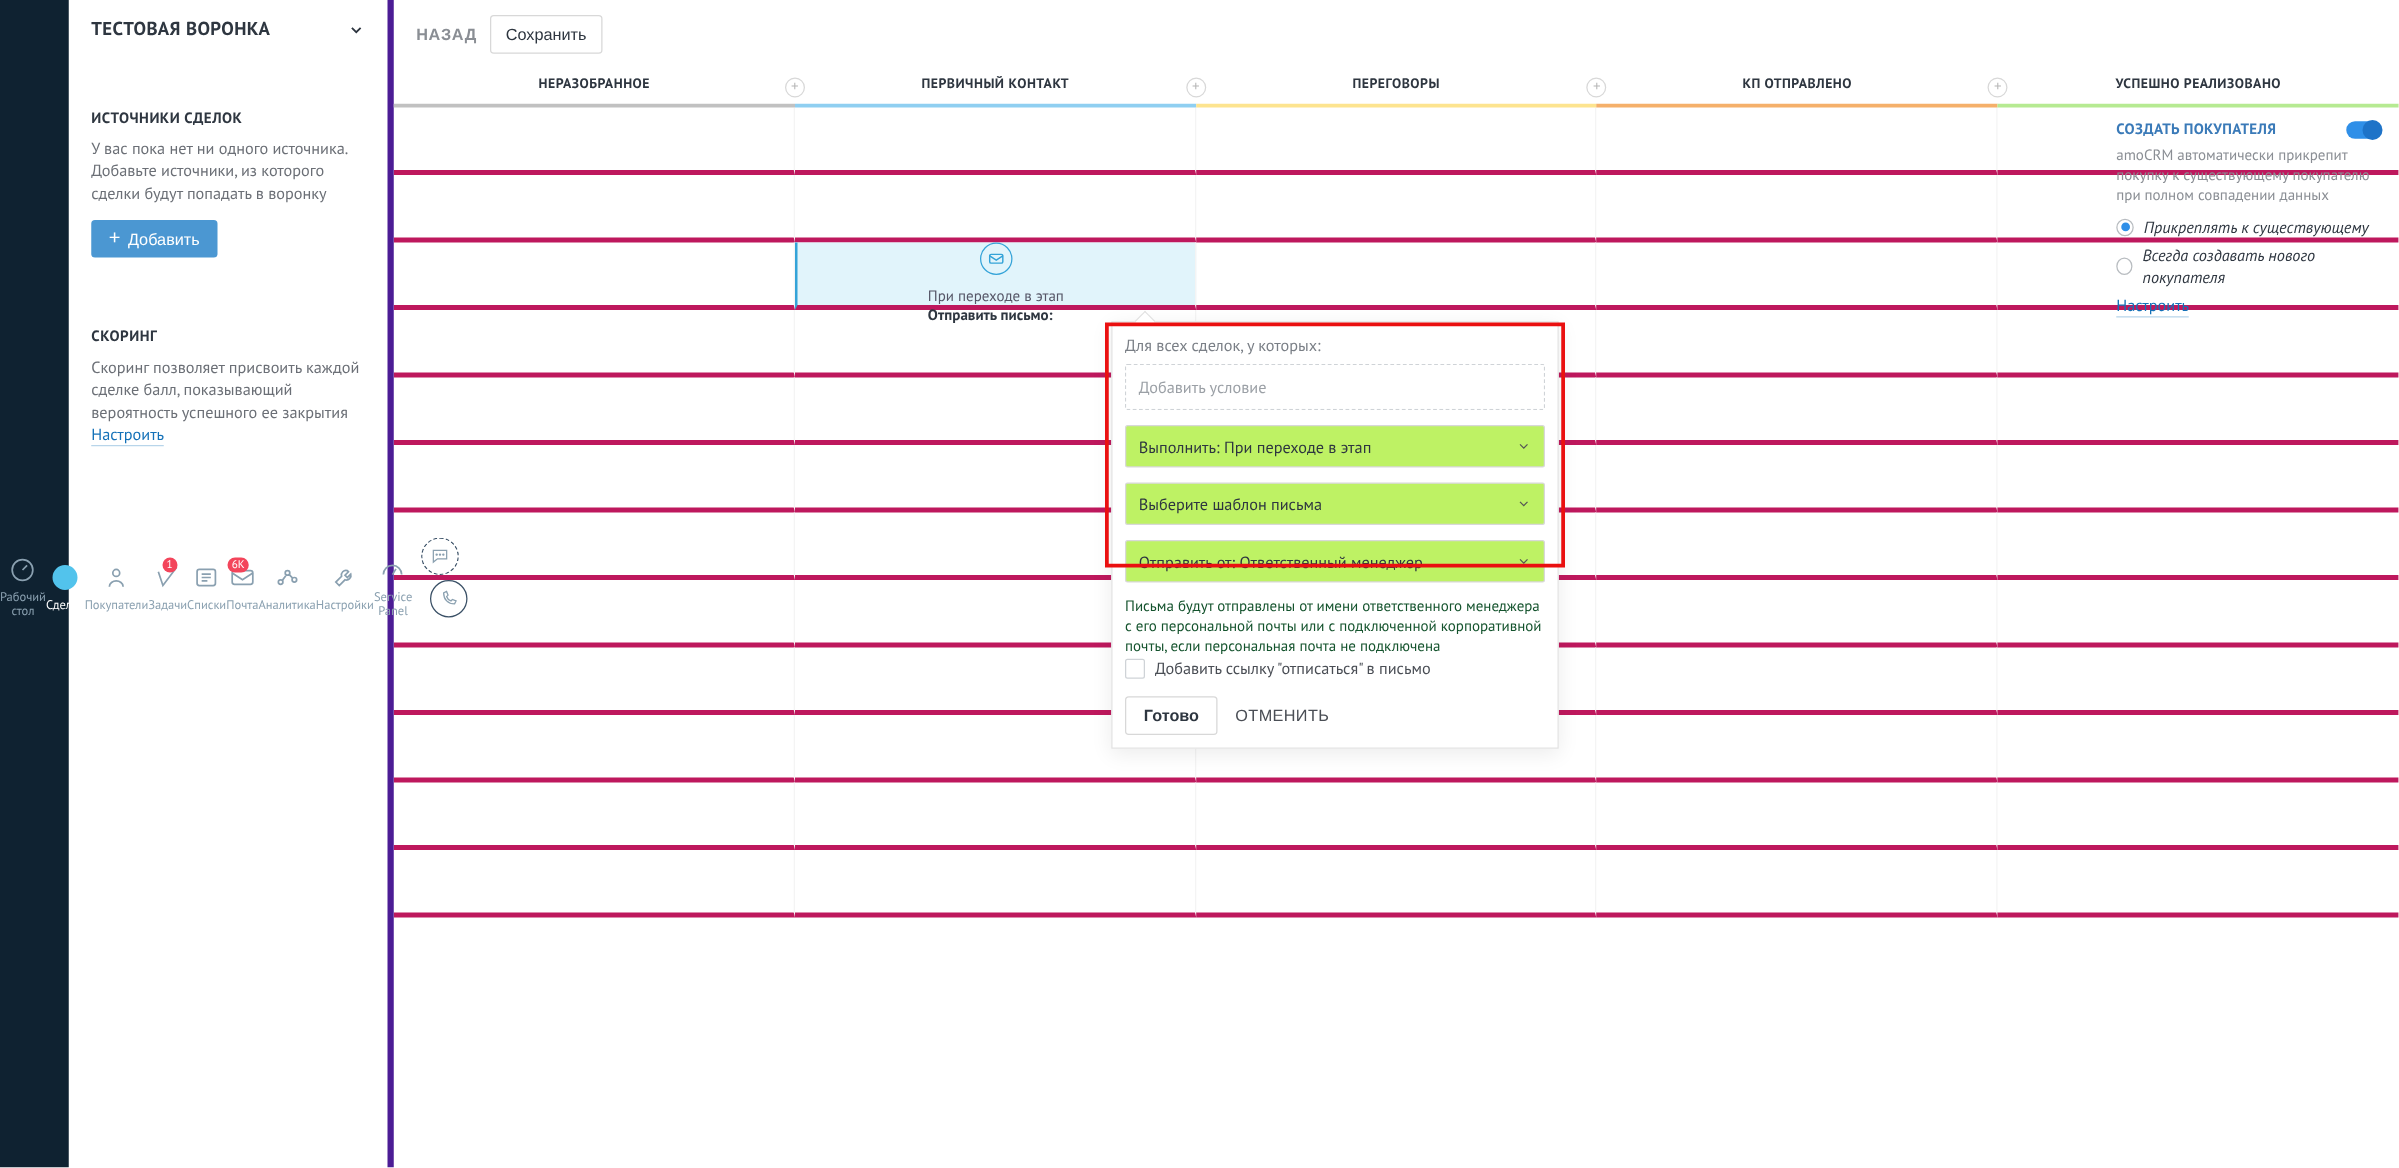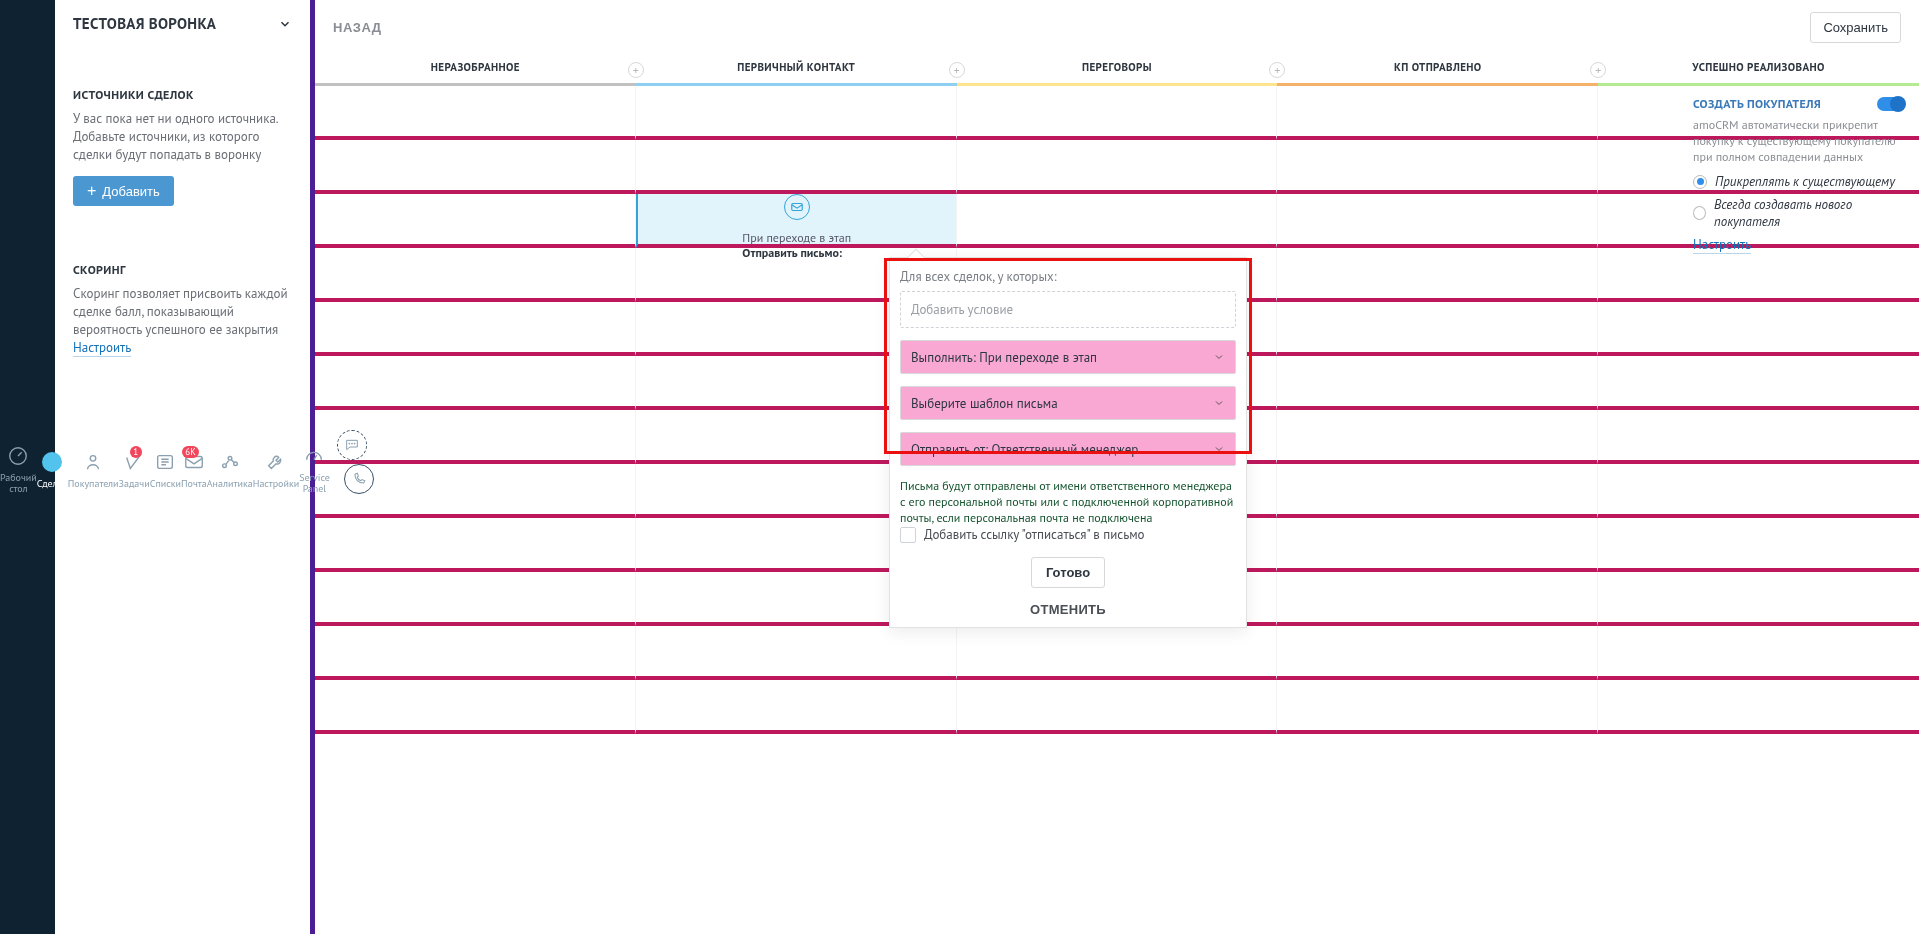--- a/index.html
+++ b/index.html
@@ -24,21 +24,21 @@
 .side-head h1 { font-size: 15px; font-weight: 700; letter-spacing: 0.3px; text-transform: uppercase; }
 .side-sec { padding: 8px 18px 16px 18px; }
 .side-sec h2 { font-size: 12px; font-weight: 700; letter-spacing: 0.4px; text-transform: uppercase; color: #2e3640; margin-bottom: 8px; margin-top: 32px; }
 .side-sec p { font-size: 13px; color: #6b6f76; line-height: 18px; }
 .side-link { color: #1471b8; font-size: 13px; text-decoration: none; border-bottom: 1px solid #b8d5ea; cursor: pointer; }
 .btn-add { display: inline-flex; align-items: center; gap: 6px; background: #4b97d2; color: #fff; border: none; padding: 7px 14px; border-radius: 3px; font-size: 13px; cursor: pointer; margin-top: 12px; }
 .btn-add .plus { font-size: 16px; line-height: 1; }
 
 
 .main { flex: 1; display: flex; flex-direction: column; position: relative; }
-.topbar { height: 54px; display: flex; align-items: center; justify-content: space-between; padding: 0 18px; gap: 10px; }
+.topbar { height: 54px; display: flex; align-items: center; justify-content: flex-start; padding: 0 18px; gap: 10px; }
 .btn-link { background: none; border: none; color: #8a8e94; font-size: 13px; font-weight: 700; letter-spacing: 0.5px; cursor: pointer; text-transform: uppercase; }
 .btn-save { background: #fff; border: 1px solid #d8d8d8; border-radius: 3px; padding: 7px 12px; font-size: 13px; color: #2e3640; cursor: pointer; }
 
 
 .stages { display: flex; height: 32px; }
 .stage { flex: 1; position: relative; text-align: center; }
 .stage-title { font-size: 11px; font-weight: 700; letter-spacing: 0.4px; color: #2e3640; text-transform: uppercase; padding-top: 6px; display: block; }
 .stage-bar { position: absolute; left: 0; right: 0; bottom: 0; height: 3px; }
 .stage .add-dot { position: absolute; right: -8px; top: 50%; transform: translateY(-50%); width: 16px; height: 16px; border: 1px solid #d8d8d8; border-radius: 50%; background: #fff; color: #b8b8b8; font-size: 12px; line-height: 14px; display: flex; align-items: center; justify-content: center; cursor: pointer; z-index: 2; }
 
@@ -53,29 +53,29 @@
 .mail-ico { width: 26px; height: 26px; border: 1.5px solid #34a3d8; border-radius: 50%; display: flex; align-items: center; justify-content: center; color: #34a3d8; flex-shrink: 0; }
 .trigger-text { font-size: 12px; color: #556; line-height: 15px; }
 .trigger-text b { color: #2e3640; display: block; }
 
 
 .popup { position: absolute; left: 574px; top: 257px; width: 358px; background: #fff; border: 1px solid #e2e2e2; box-shadow: 0 4px 16px rgba(0,0,0,0.08); padding: 10px; z-index: 50; }
 .popup .arrow { position: absolute; top: -7px; left: 20px; width: 12px; height: 12px; background: #fff; border-top: 1px solid #e2e2e2; border-left: 1px solid #e2e2e2; transform: rotate(45deg); }
 .popup-hl { position: absolute; left: -6px; right: -6px; top: 0px; height: 196px; border: 3px solid #ea1010; pointer-events: none; }
 .popup-label { font-size: 13px; color: #7a7f86; margin: 0 0 6px 0; }
 .cond-add { border: 1px dashed #cfd3d7; border-radius: 2px; padding: 9px 10px; color: #9ba0a6; font-size: 13px; margin-bottom: 12px; }
-.sel { width: 100%; height: 34px; border: 1px solid #d8d8d8; border-radius: 2px; display: flex; align-items: center; justify-content: space-between; padding: 0 10px; font-size: 13px; color: #2e3640; background: #f9a8d4; cursor: pointer; margin-bottom: 12px; }
+.sel { width: 100%; height: 34px; border: 1px solid #d8d8d8; border-radius: 2px; display: flex; align-items: center; justify-content: space-between; padding: 0 10px; font-size: 13px; color: #2e3640; background: #bef264; cursor: pointer; margin-bottom: 12px; }
 .sel:last-of-type { margin-bottom: 8px; }
 .sel .chev { color: #555; }
 .popup-note { font-size: 12px; color: #14532d; line-height: 16px; }
 .chk-row { display: flex; align-items: center; gap: 8px; margin-bottom: 14px; font-size: 13px; color: #4a4e55; }
 .chk { width: 16px; height: 16px; border: 1px solid #cfd3d7; border-radius: 2px; }
-.popup-actions { display: flex; align-items: center; gap: 14px; flex-direction: column; }
+.popup-actions { display: flex; align-items: center; gap: 14px; }
 .btn-done { background: #fff; border: 1px solid #d8d8d8; border-radius: 3px; padding: 7px 14px; font-size: 13px; cursor: pointer; font-weight: 700; color: #2e3640; }
-.btn-cancel { background: none; border: none; color: #4a4e55; font-size: 13px; font-weight: 700; letter-spacing: 0.3px; cursor: pointer; text-transform: uppercase; }
+.btn-cancel { background: none; border: none; color: #4a4e55; font-size: 13px; font-weight: 400; letter-spacing: 0.3px; cursor: pointer; text-transform: uppercase; }
 
 
 .rp { position: absolute; right: 0; top: 86px; width: 240px; padding: 10px 14px 0 14px; }
 .rp-head { display: flex; align-items: center; justify-content: space-between; margin-bottom: 6px; }
 .rp-head h3 { font-size: 12px; font-weight: 700; color: #3a7ab8; letter-spacing: 0.3px; text-transform: uppercase; }
 .toggle { width: 28px; height: 14px; background: #2f8fe8; border-radius: 7px; position: relative; cursor: pointer; }
 .toggle::after { content: ''; position: absolute; right: -1px; top: -1px; width: 16px; height: 16px; background: #1e73c8; border-radius: 50%; }
 .rp p { font-size: 12px; color: #8a8e94; line-height: 16px; margin-bottom: 8px; }
 .radio-row { display: flex; align-items: center; gap: 8px; font-size: 13px; margin-bottom: 6px; color: #2e3640; font-style: italic; }
 .radio { width: 14px; height: 14px; border: 1px solid #b8bcc0; border-radius: 50%; display: inline-flex; align-items: center; justify-content: center; }

